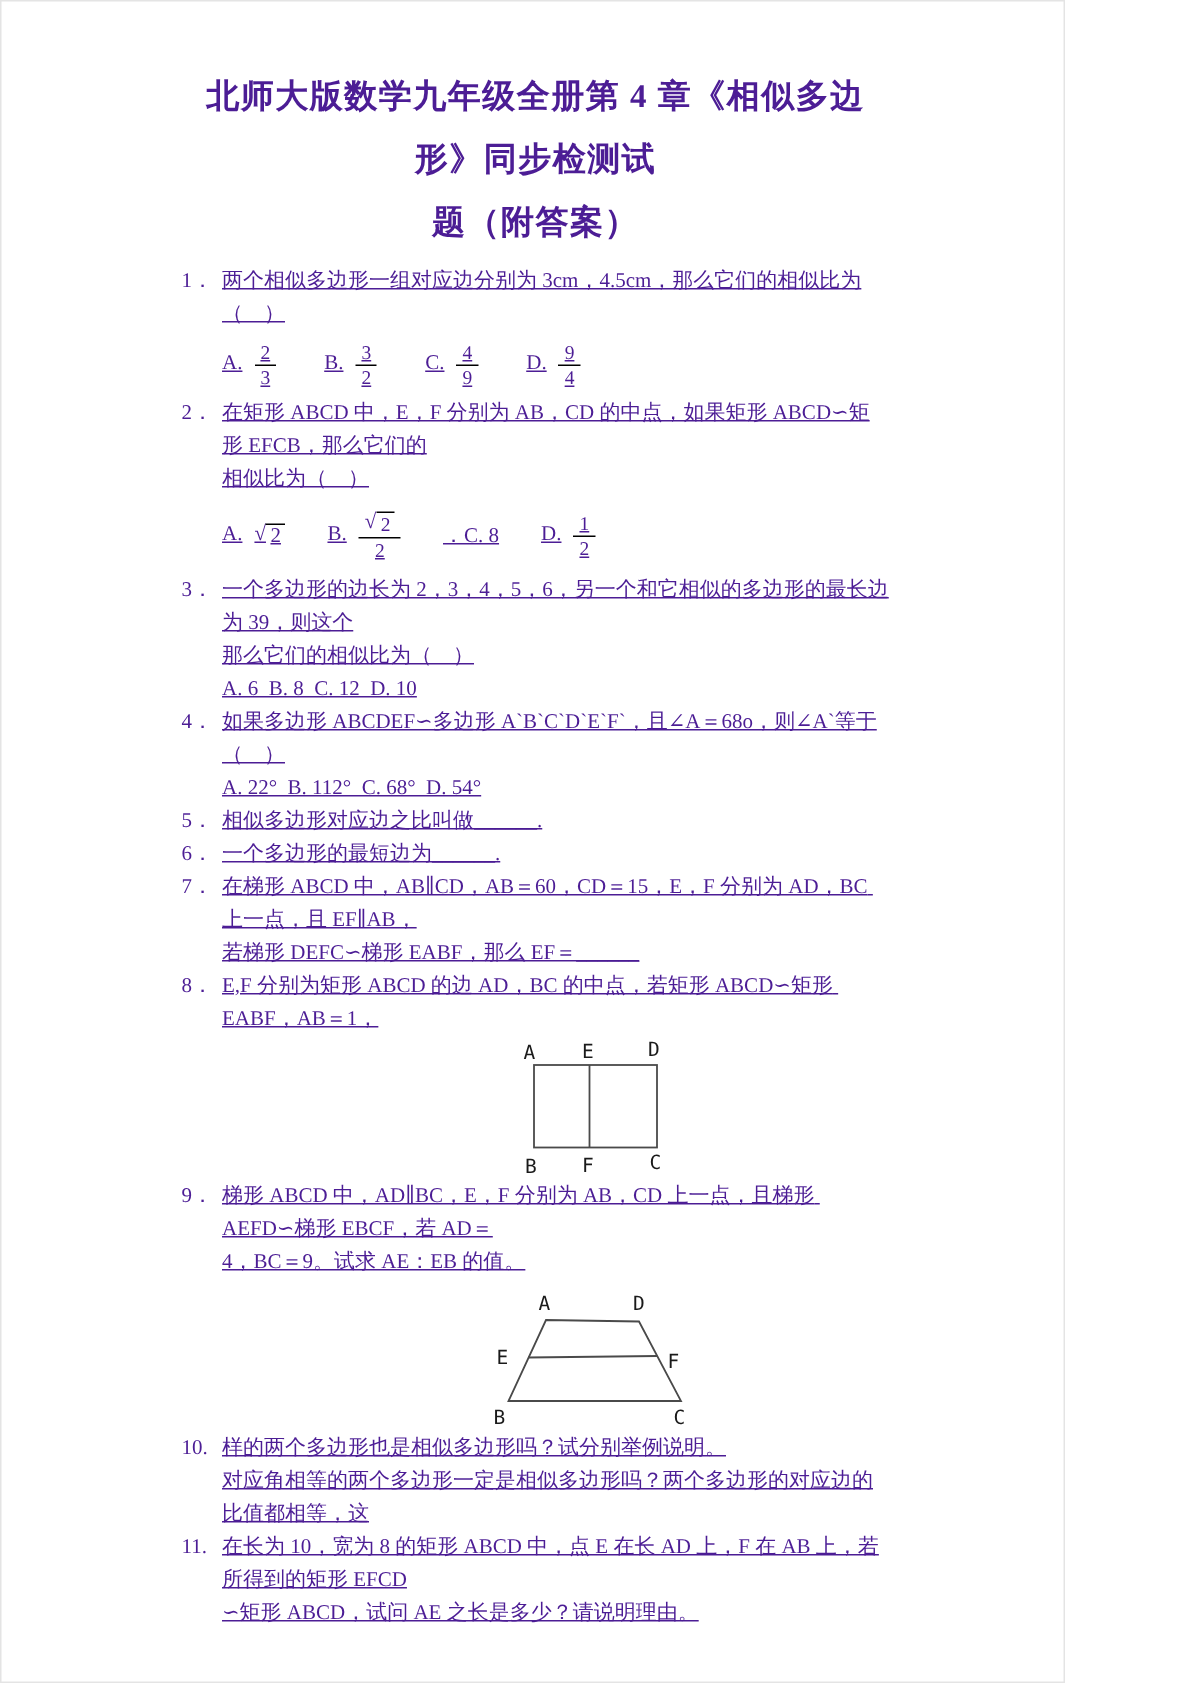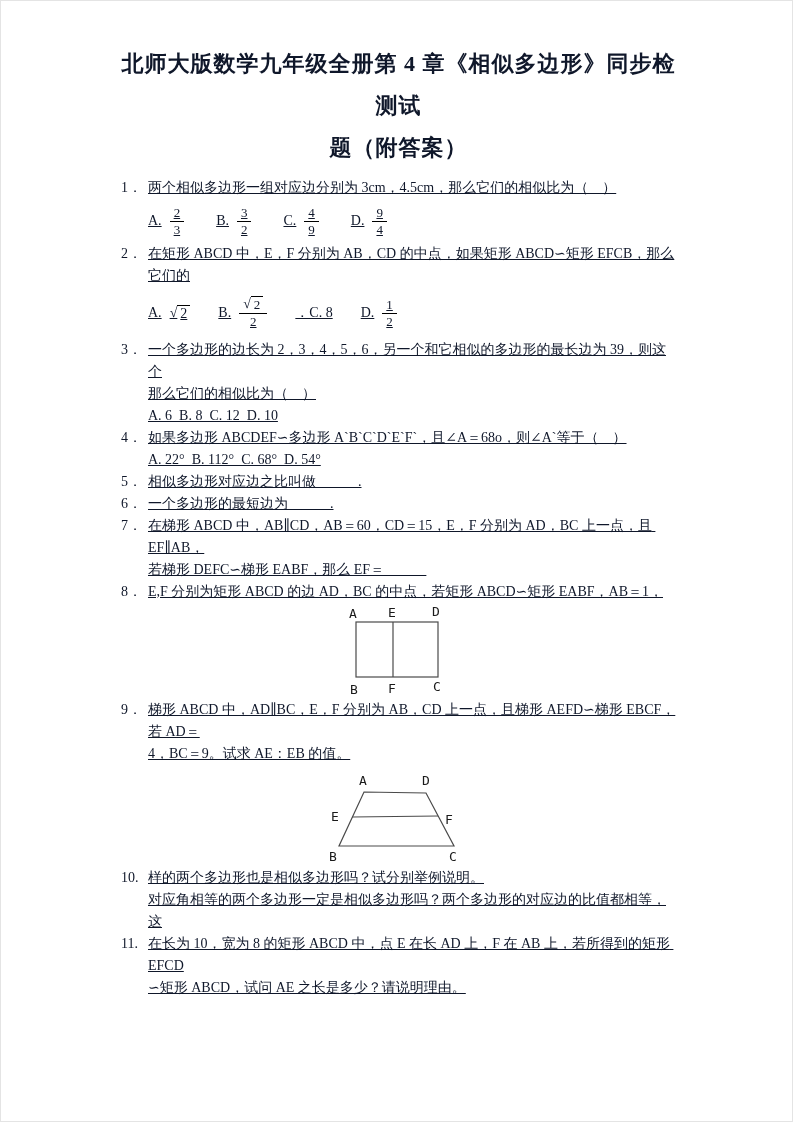--- a/index.html
+++ b/index.html
@@ -1,23 +1,23 @@
 <!DOCTYPE html>
 <html><head>
 <meta charset="utf-8">
 <style>
   * { box-sizing: border-box; }
   html,body { margin:0; padding:0; background:#ffffff; }
   body { width:793px; height:1122px; }
   .page {
-    width:793px; height:1122px;
+    width:710px; height:1122px;
     border:1px solid #e4e4e4;
     padding:42px 116px 0 120px;
     font-family:"Liberation Serif","DejaVu Serif",serif;
-    color:#0f172a; font-size:14px;
+    color:#4c1d95; font-size:14px;
   }
   .title {
     text-align:center; font-weight:bold; font-size:22px;
     line-height:42px; margin-bottom:8px; letter-spacing:1px;
   }
   .q { display:flex; }
   .qnum { width:27px; flex:none; line-height:22px; }
   .qbody { flex:1; min-width:0;text-decoration:underline; }
   .ln { line-height:22px; white-space:pre-wrap; }
   .optrow { display:flex; align-items:center; gap:32px; height:44px; }
@@ -80,20 +80,21 @@
           </span>
         </span>
       </div>
     </div>
   </div>
 
   <div class="q">
     <div class="qnum">2．</div>
     <div class="qbody">
       <div class="ln">在矩形 ABCD 中，E，F 分别为 AB，CD 的中点，如果矩形 ABCD∽矩形 EFCB，那么它们的</div>
+      <div class="ln">相似比为（　）</div>
       <div class="optrow tall">
         <span class="opt">
           <span>A.</span>
           <span class="sqrt">
             <span class="rs">√</span>
             <span class="rv">2</span>
           </span>
         </span>
         <span class="opt">
           <span>B.</span>

